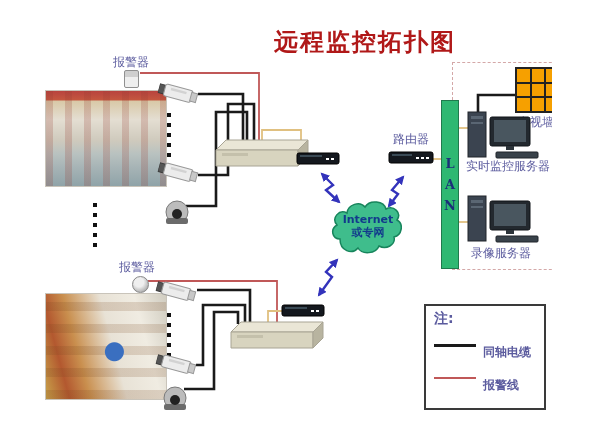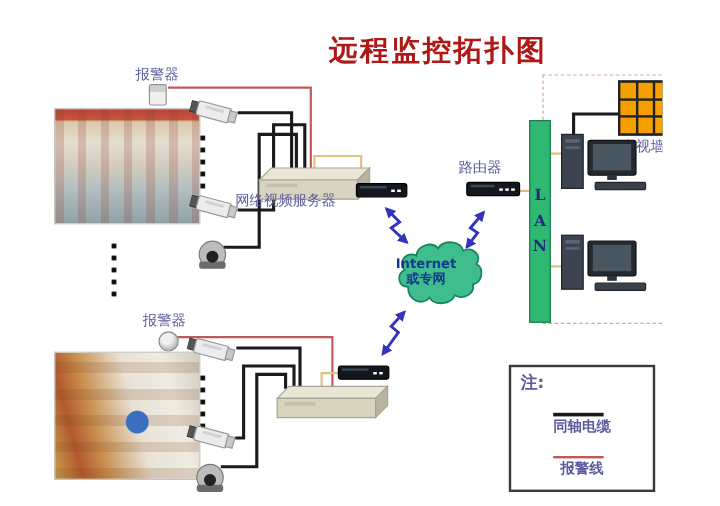--- a/index.html
+++ b/index.html
@@ -35,27 +35,27 @@
   #lan-bar span{font-family:"DejaVu Serif","Liberation Serif",serif;font-weight:bold;
       font-size:13px;color:#1b2f7a;line-height:13px;}
   
   #dashed-box{left:452px;top:62px;width:108px;height:206px;border:1px dashed #d4a8a8;}
   
   #tv-wall{left:515px;top:67px;width:42px;height:42px;background:#222;border:2px solid #222;
       display:grid;grid-template-columns:1fr 1fr 1fr;grid-template-rows:1fr 1fr 1fr;gap:2px;}
   #tv-wall i{background:#f6a000;}
   
   #cloud-wrap{left:326px;top:195px;width:76px;height:66px;}
-  #cloud-text{position:absolute;left:317px;top:213px;width:76px;text-align:center;
+  #cloud-text{position:absolute;left:330px;top:213px;width:76px;text-align:center;
       font-size:11px;font-weight:bold;color:#123a8c;line-height:13px;}
   
   #legend{left:424px;top:304px;width:122px;height:106px;border:2px solid #3a3a3a;background:#fff;
       box-sizing:border-box;padding:4px 8px 0 8px;}
   #legend-title{font-size:14px;font-weight:bold;color:#5b5b9e;}
-  .leg-row{display:flex;align-items:center;margin-top:16px;flex-direction:column;}
+  .leg-row{display:flex;align-items:flex-start;margin-top:16px;}
   .leg-swatch{width:42px;margin-right:7px;}
   .sw0{height:3px;background:#1a1a1a;}
   .sw1{height:2px;background:#e0c080;}
   .sw2{height:2px;background:#c05858;}
   .leg-label{font-size:12px;font-weight:bold;color:#5b5b9e;}
   .rot15{transform:rotate(15deg);}
   svg{display:block;}
 </style>
 </head>
 <body>
@@ -140,21 +140,20 @@
 
   <div class="abs" style="left:212px;top:138px">
     <svg width="100" height="34" viewBox="0 0 100 34">
       <polygon points="14,2 96,2 86,12 4,12" fill="#eae6d6" stroke="#a8a494"></polygon>
       <polygon points="4,12 86,12 86,28 4,28" fill="#d8d4bf" stroke="#a8a494"></polygon>
       <polygon points="86,12 96,2 96,18 86,28" fill="#b8b4a0" stroke="#a8a494"></polygon>
       <rect x="10" y="15" width="26" height="3" fill="#c4c0ab"></rect>
     </svg>
   </div>
   <div class="lbl" style="left:196px;top:160px;line-height:14px">
-    <div>网络视频服务器</div>
   </div>
 
   <div class="abs" style="left:296px;top:151px">
     <svg width="44" height="15" viewBox="0 0 44 15">
       <rect x="1" y="2" width="42" height="11" rx="2" fill="#14181e" stroke="#000"></rect>
       <rect x="4" y="4" width="22" height="2" fill="#3a4a55"></rect>
       <rect x="30" y="7" width="3" height="2" fill="#fff"></rect>
         <rect x="35" y="7" width="3" height="2" fill="#fff"></rect>
     </svg>
   </div>
@@ -164,21 +163,21 @@
       <path d="M14,44 C6,44 4,34 11,30 C5,23 13,14 21,18 C22,9 34,6 39,12
                C44,4 58,6 60,14 C68,10 76,18 71,25 C78,29 76,40 68,42
                C70,50 60,55 53,51 C50,59 36,60 32,53 C26,60 14,56 14,44 Z" fill="#3fbd8c" stroke="#17855c" stroke-width="1.5"></path>
     </svg>
   </div>
   <div id="cloud-text">
     <div>Internet</div>
     <div>或专网</div>
   </div>
 
-  <div class="lbl" style="left:382px;top:131px">路由器</div>
+  <div class="lbl" style="left:393px;top:131px">路由器</div>
   <div class="abs" style="left:388px;top:150px">
     <svg width="46" height="15" viewBox="0 0 46 15">
       <rect x="1" y="2" width="44" height="11" rx="2" fill="#14181e" stroke="#000"></rect>
       <rect x="4" y="4" width="20" height="2" fill="#3a4a55"></rect>
       <rect x="28" y="7" width="3" height="2" fill="#fff"></rect>
         <rect x="33" y="7" width="3" height="2" fill="#fff"></rect>
         <rect x="38" y="7" width="3" height="2" fill="#fff"></rect>
     </svg>
   </div>
 
@@ -205,32 +204,34 @@
     <svg width="74" height="50" viewBox="0 0 74 50">
       <rect x="2" y="2" width="18" height="45" fill="#3b4450" stroke="#20242a"></rect>
       <rect x="5" y="6" width="12" height="3" fill="#5a6673"></rect>
       <rect x="5" y="12" width="12" height="2" fill="#5a6673"></rect>
       <rect x="24" y="7" width="40" height="29" rx="2" fill="#23292f" stroke="#101418"></rect>
       <rect x="28" y="10" width="32" height="22" fill="#49565f"></rect>
       <rect x="40" y="36" width="8" height="4" fill="#2c3339"></rect>
       <rect x="30" y="42" width="42" height="6" rx="1" fill="#39424a" stroke="#20242a"></rect>
     </svg>
   </div>
+  <div class="lbl" style="left:466px;top:158px">实时监控服务器</div>
 
   <div class="abs" style="left:466px;top:194px">
     <svg width="74" height="50" viewBox="0 0 74 50">
       <rect x="2" y="2" width="18" height="45" fill="#3b4450" stroke="#20242a"></rect>
       <rect x="5" y="6" width="12" height="3" fill="#5a6673"></rect>
       <rect x="5" y="12" width="12" height="2" fill="#5a6673"></rect>
       <rect x="24" y="7" width="40" height="29" rx="2" fill="#23292f" stroke="#101418"></rect>
       <rect x="28" y="10" width="32" height="22" fill="#49565f"></rect>
       <rect x="40" y="36" width="8" height="4" fill="#2c3339"></rect>
       <rect x="30" y="42" width="42" height="6" rx="1" fill="#39424a" stroke="#20242a"></rect>
     </svg>
   </div>
+  <div class="lbl" style="left:471px;top:245px">录像服务器</div>
 
   <div class="lbl" style="left:119px;top:259px">报警器</div>
   <div id="alarm2-dev" class="abs"></div>
   <div class="photo" id="photo2"></div>
 
   <div class="abs rot15" style="left:156px;top:282px">
     <svg width="42" height="20" viewBox="0 0 42 20">
       <rect x="0" y="5" width="7" height="9" fill="#555" stroke="#333" stroke-width="0.8"></rect>
       <rect x="6" y="3.5" width="28" height="12" rx="2" fill="#ececec" stroke="#999"></rect>
       <rect x="33" y="5" width="6" height="9" fill="#c8c8c8" stroke="#999"></rect>

